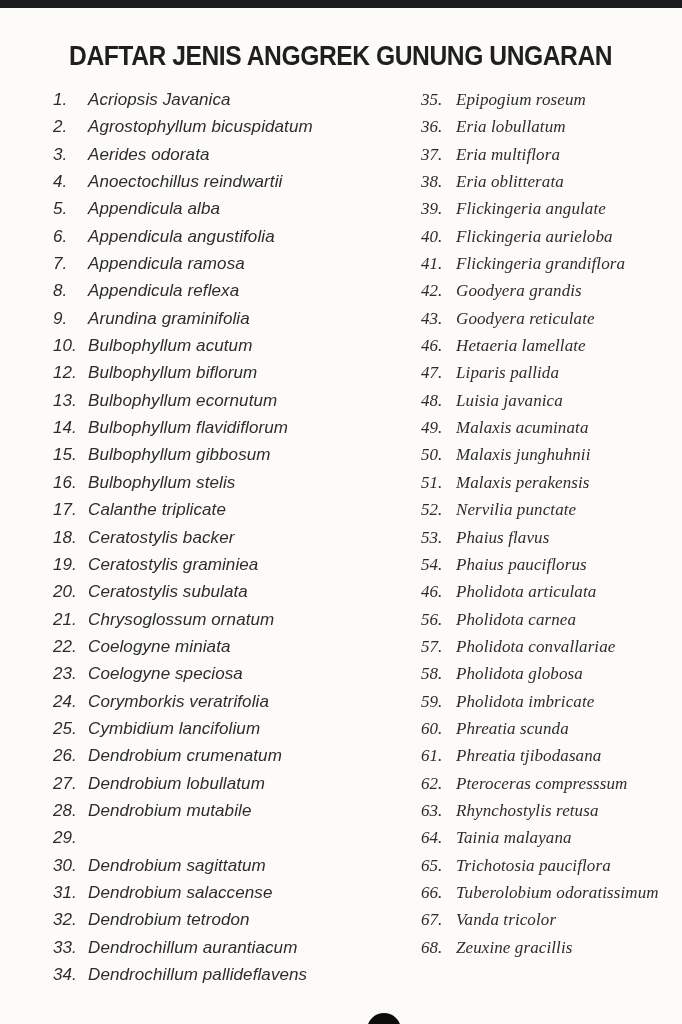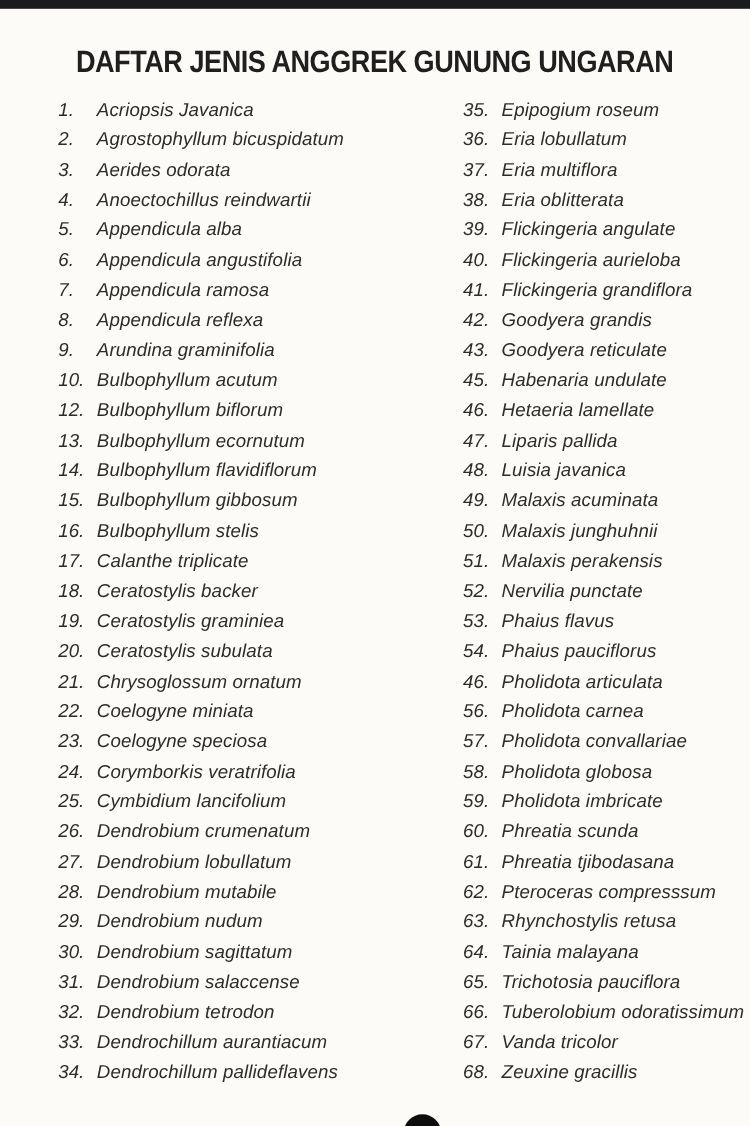--- a/index.html
+++ b/index.html
@@ -51,21 +51,21 @@
     display: flex;
   }
   ol.species-col {
     list-style: none;
     margin: 0;
     padding: 0;
     width: 341px;
     box-sizing: border-box;
   }
   ol.species-col.left  { padding-left: 53px; }
-  ol.species-col.right { padding-left: 80px; }
+  ol.species-col.right { padding-left: 80px; font-family: Liberation Serif, serif; }
   ol.species-col li {
     display: flex;
     align-items: baseline;
     height: 27.35px;
     line-height: 27.35px;
     font-size: 17px;
     font-style: italic;
     white-space: nowrap;
   }
   .num {
@@ -229,21 +229,20 @@
           <span class="species-name">Dendrobium lobullatum</span>
         </li>
 
         <li>
           <span class="num">28.</span>
           <span class="species-name">Dendrobium mutabile</span>
         </li>
 
         <li>
           <span class="num">29.</span>
-          <span class="species-name">Dendrobium nudum</span>
         </li>
 
         <li>
           <span class="num">30.</span>
           <span class="species-name">Dendrobium sagittatum</span>
         </li>
 
         <li>
           <span class="num">31.</span>
           <span class="species-name">Dendrobium salaccense</span>
@@ -305,24 +304,20 @@
           <span class="num">42.</span>
           <span class="species-name">Goodyera grandis</span>
         </li>
 
         <li>
           <span class="num">43.</span>
           <span class="species-name">Goodyera reticulate</span>
         </li>
 
 
-        <li>
-          <span class="num">45.</span>
-          <span class="species-name">Habenaria undulate</span>
-        </li>
 
         <li>
           <span class="num">46.</span>
           <span class="species-name">Hetaeria lamellate</span>
         </li>
 
         <li>
           <span class="num">47.</span>
           <span class="species-name">Liparis pallida</span>
         </li>

